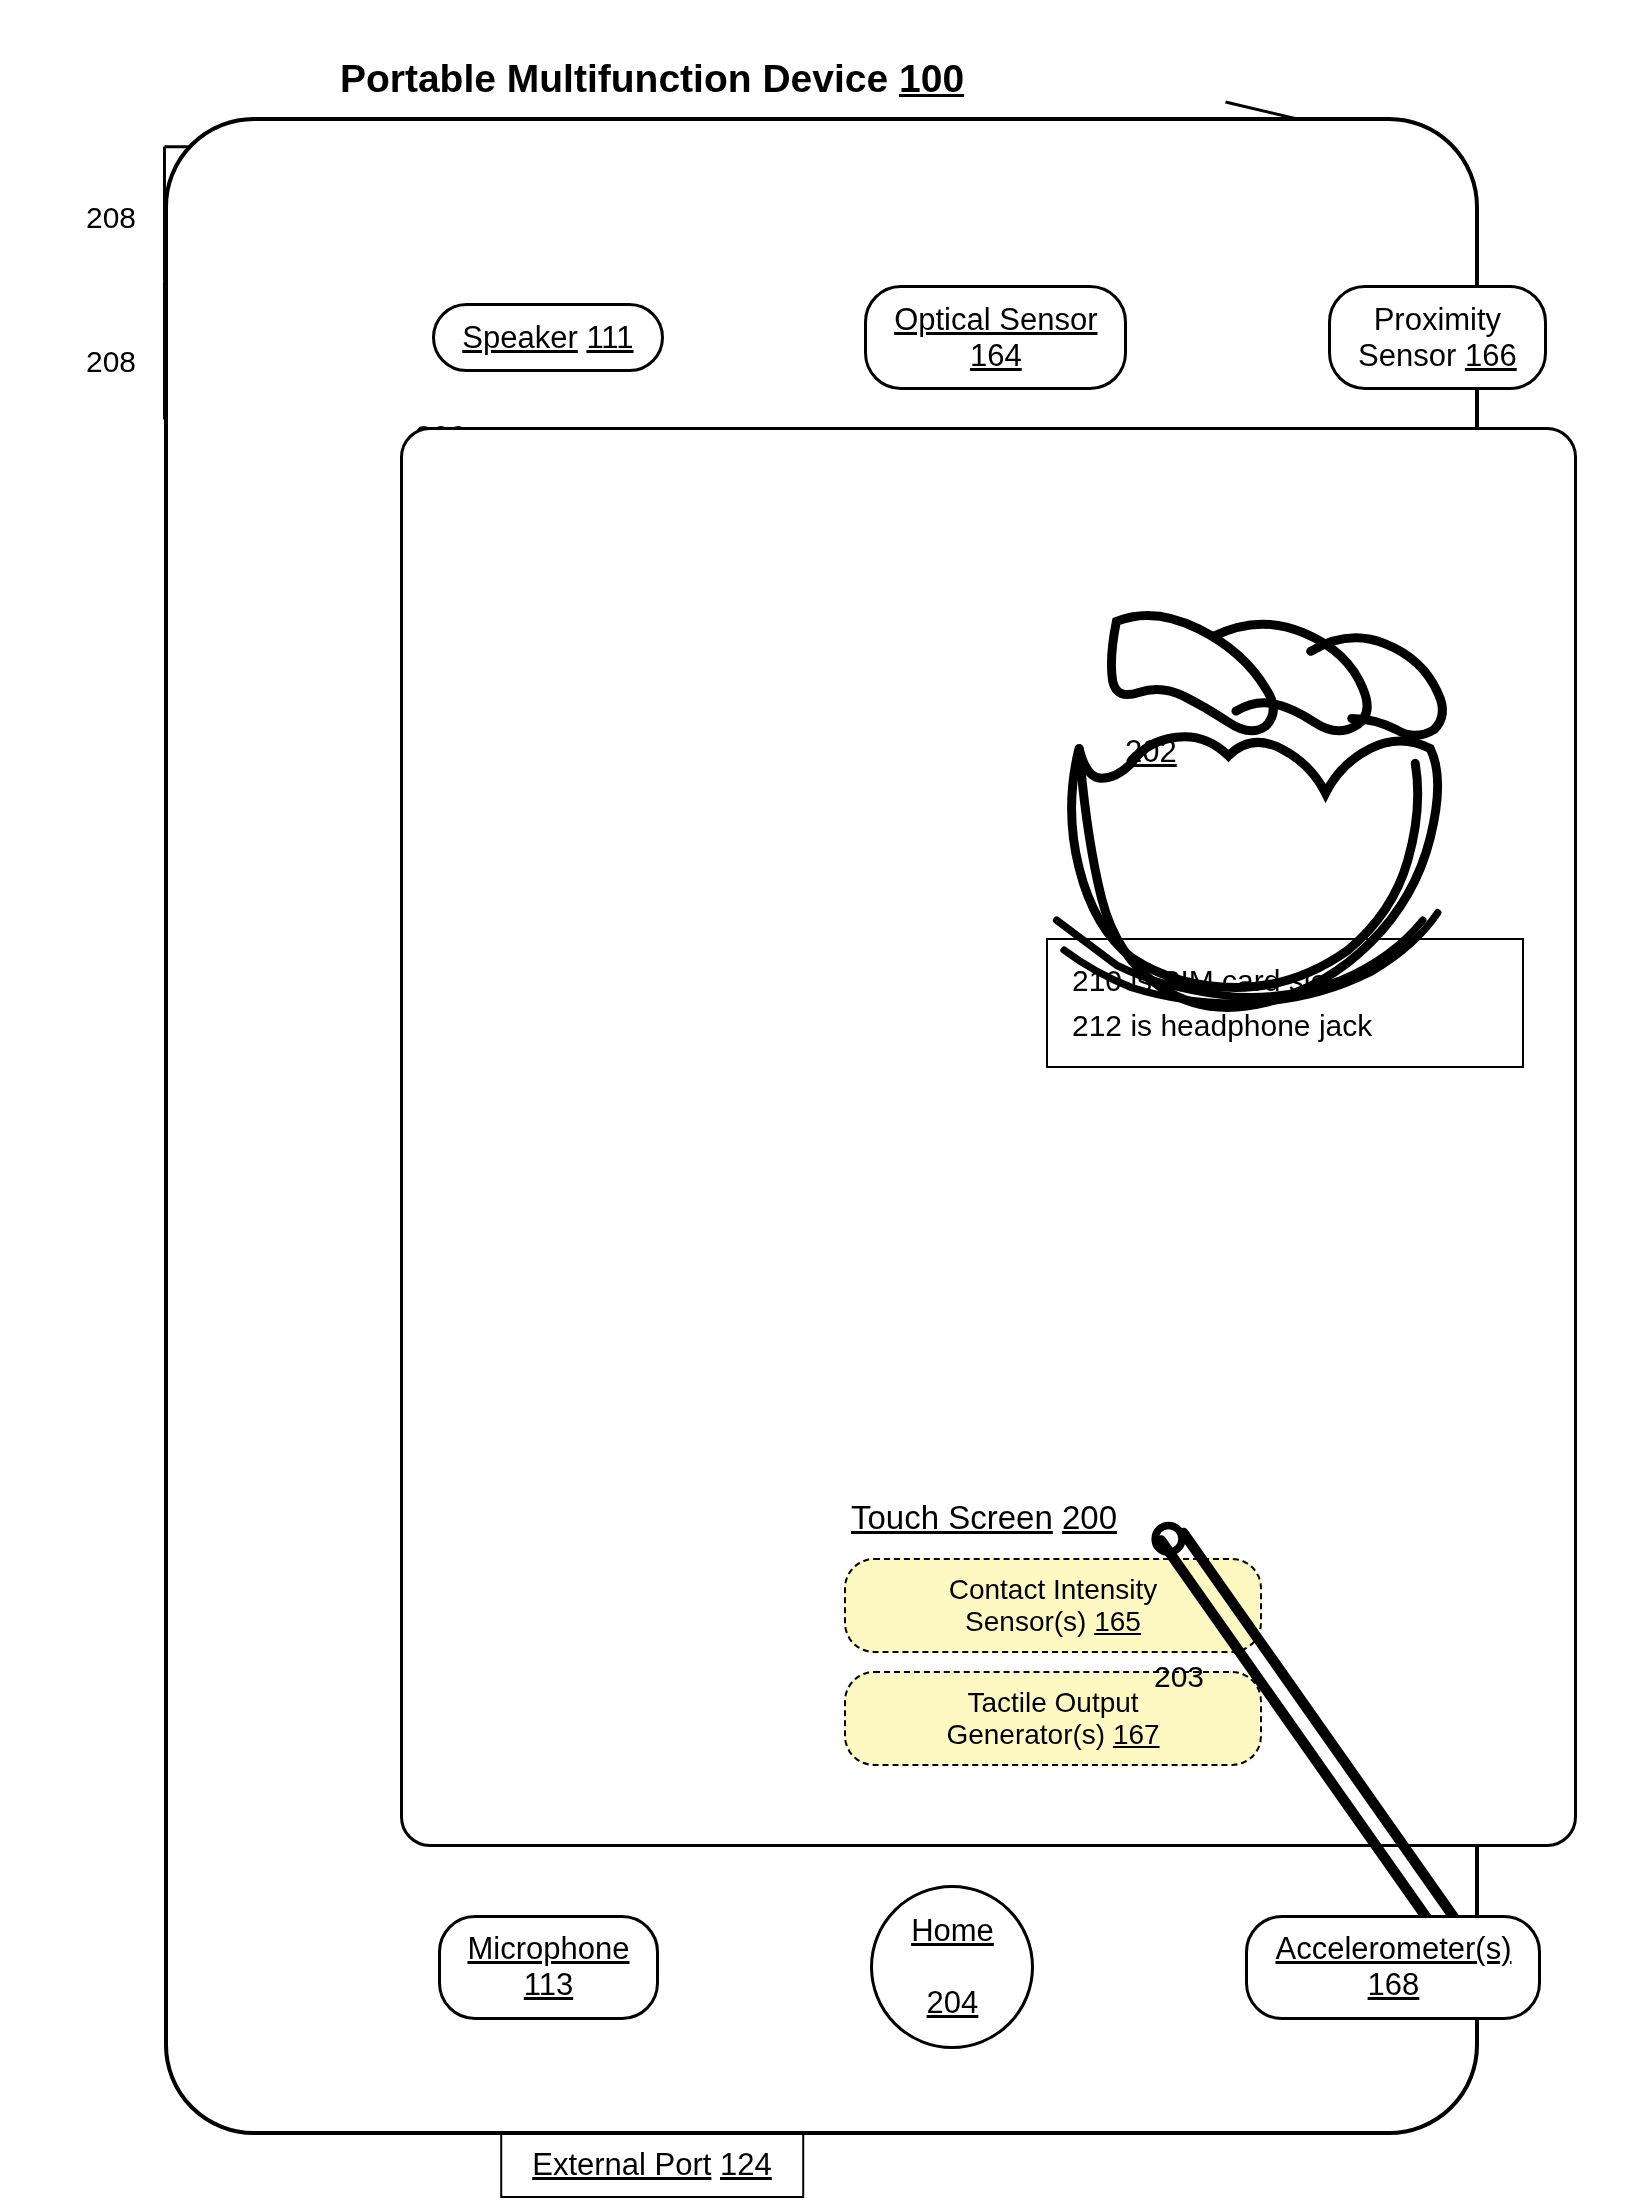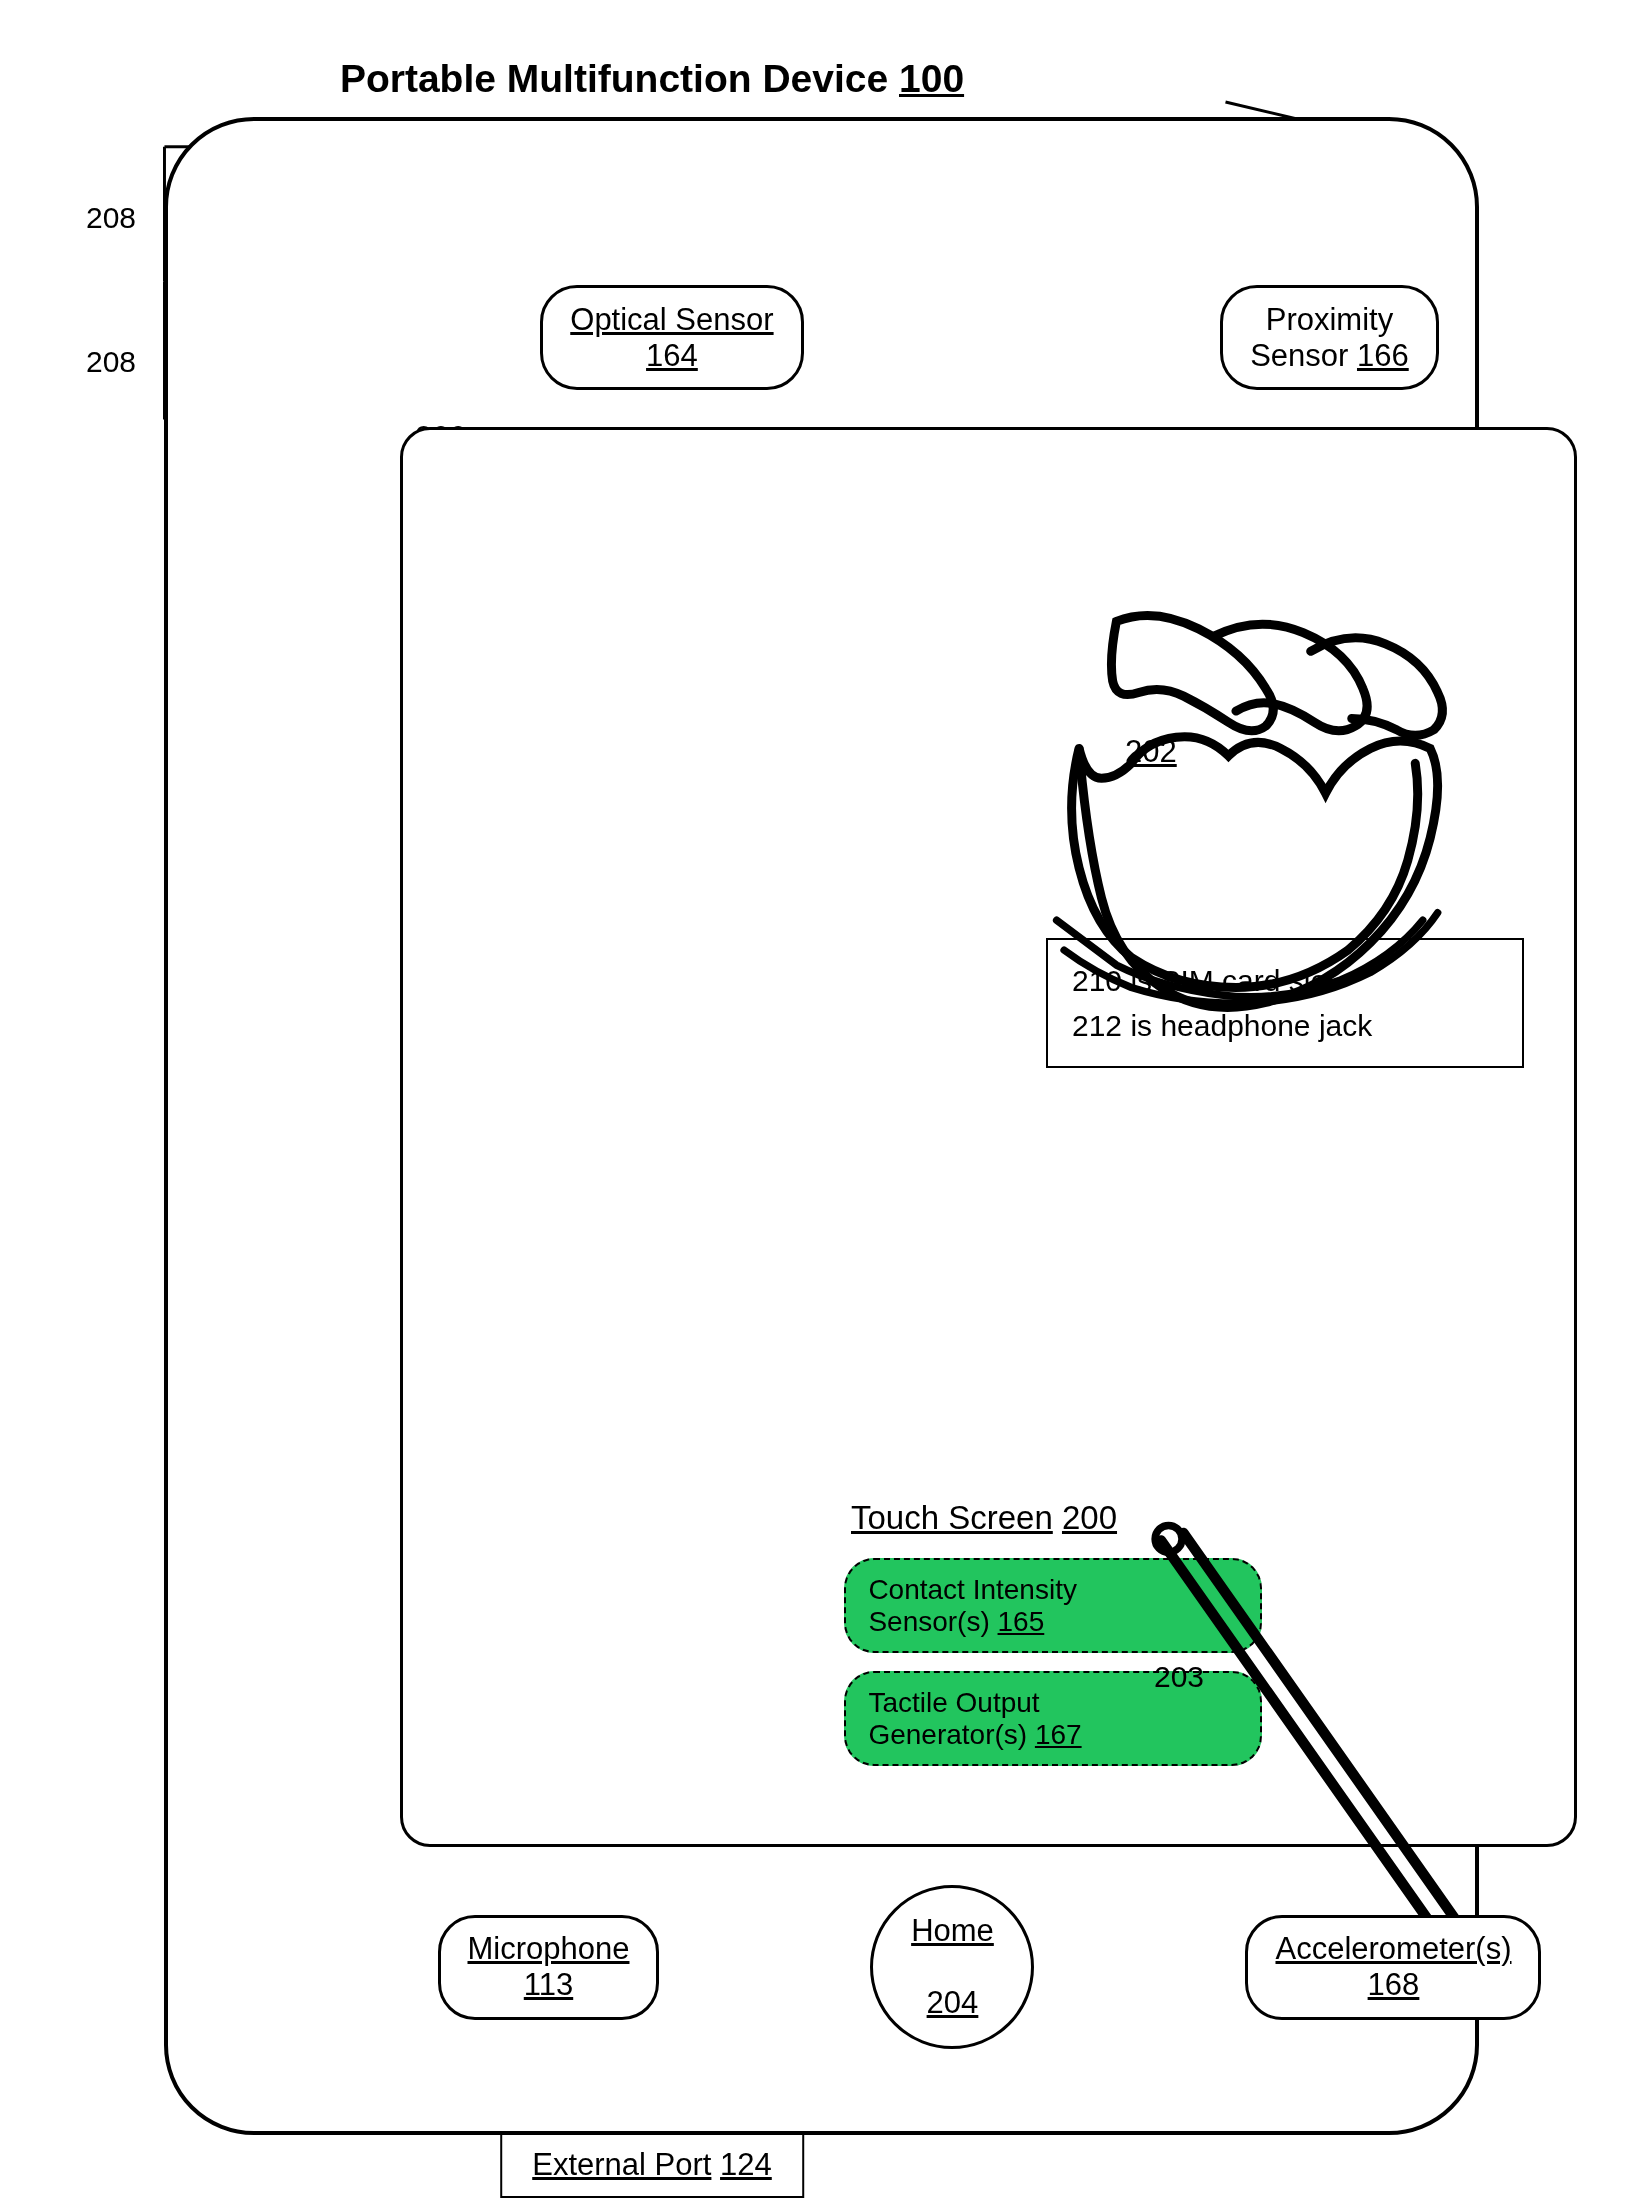--- a/index.html
+++ b/index.html
@@ -136,22 +136,22 @@
       text-decoration: underline;
     }
 
     
     .dashed-box {
       position: absolute;
       border: 2.2px dashed #000;
       border-radius: 30px;
       padding: 13.5px 22.4px;
       font-size: 28px;
-      text-align: left;
-      background: #22c55e;
+      text-align: center;
+      background: #fef9c3;
     }
     .dashed-box span {
       text-decoration: underline;
     }
 
     .contact-intensity-box {
       top: 1128px;
       left: 441px;
       width: 418px;
     }
@@ -288,20 +288,23 @@
   <div class="ref-210">210</div>
   <div class="ref-212">212</div>
 
   <div style="position:absolute;top:185px;left:86px;font-size:30px;">208</div>
   <div style="position:absolute;top:329px;left:86px;font-size:30px;">208</div>
 
   <div class="device-outer">
 
     <div class="top-components">
       <div class="component-box">
+        <span>Speaker</span>&nbsp;<span style="text-decoration:underline;">111</span>
+      </div>
+      <div class="component-box">
         <span>Optical Sensor</span><br><span style="text-decoration:underline;">164</span>
       </div>
       <div class="component-box">
         Proximity<br>Sensor <span style="text-decoration:underline;">166</span>
       </div>
     </div>
 
     <div class="ref-200">200</div>
 
     <div class="screen-area">

